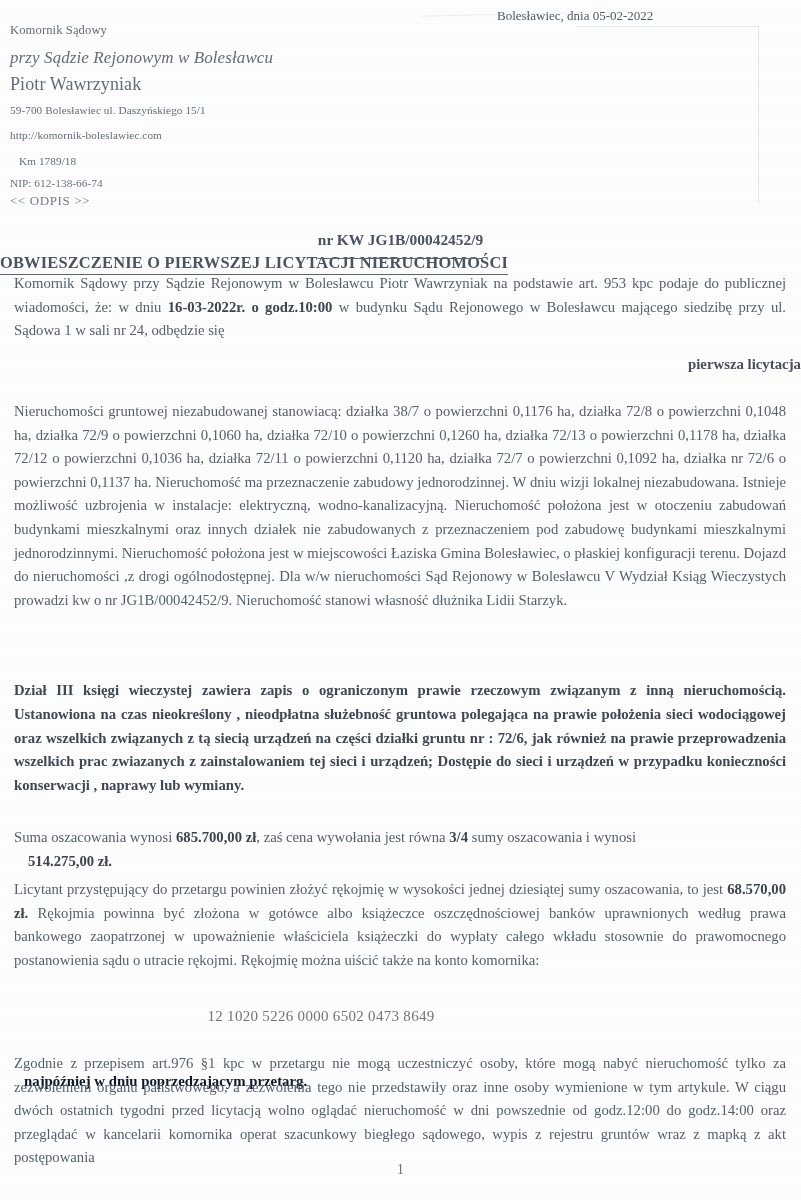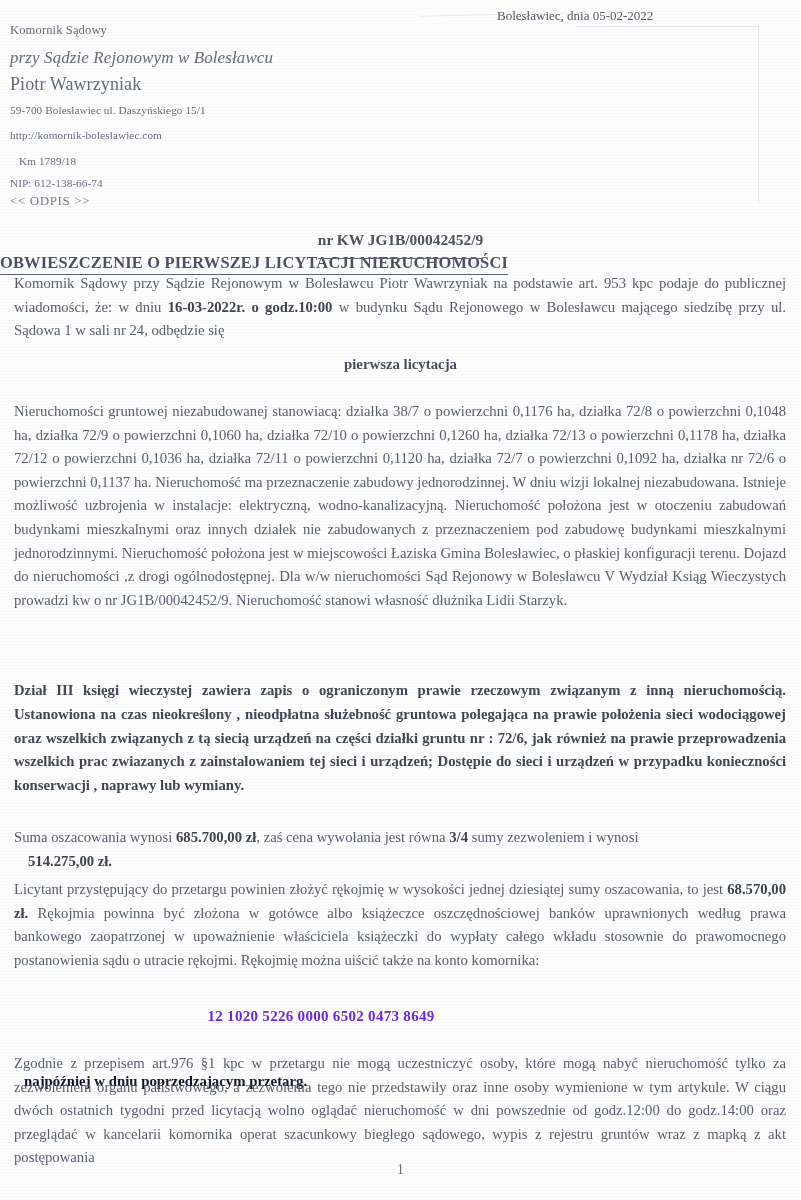--- a/index.html
+++ b/index.html
@@ -145,41 +145,41 @@
 
   .center-line {
     position: absolute;
     left: 0;
     width: 801px;
     text-align: center;
     font-weight: bold;
     font-size: 14.8px;
     color: #474f5c;
   }
-  .cl-pierwsza { top: 356px; }
+  .cl-pierwsza { top: 356px; text-align: right; }
 
   .bank-name {
     position: absolute;
     top: 987px;
     left: 14px;
     font-size: 15px;
     font-weight: bold;
     color: #3f4754;
     white-space: nowrap;
   }
   .bank-acct {
     position: absolute;
     top: 1008px;
     left: 0;
     width: 642px;
     text-align: center;
     font-size: 15px;
-    font-weight: bold;
+    font-weight: normal;
     letter-spacing: 0.3px;
-    color: #6d28d9;
+    color: #737373;
   }
   .deadline {
     position: absolute;
     top: 1073px;
     left: 24px;
     font-size: 14.8px;
     font-weight: bold;
     color: #0f172a;
     white-space: nowrap;
   }
@@ -246,21 +246,21 @@
     <span>Komornik Sądowy przy Sądzie Rejonowym w Bolesławcu Piotr Wawrzyniak na podstawie art. 953 kpc podaje do publicznej wiadomości, że: w dniu </span><b>16-03-2022r. o godz.10:00</b><span> w   budynku Sądu Rejonowego w Bolesławcu mającego siedzibę przy ul. Sądowa 1 w sali nr 24,    odbędzie się</span>
   </div>
 
   <div class="center-line cl-pierwsza">pierwsza licytacja</div>
 
   <div class="body-block b-desc">Nieruchomości gruntowej niezabudowanej stanowiacą: działka 38/7 o powierzchni 0,1176 ha, działka 72/8 o powierzchni 0,1048 ha, działka 72/9 o powierzchni 0,1060 ha, działka 72/10 o powierzchni 0,1260 ha, działka 72/13 o powierzchni 0,1178 ha, działka 72/12 o powierzchni 0,1036 ha, działka 72/11 o powierzchni 0,1120 ha, działka 72/7 o powierzchni 0,1092 ha, działka nr 72/6 o powierzchni 0,1137 ha. Nieruchomość ma przeznaczenie zabudowy jednorodzinnej.  W dniu wizji lokalnej  niezabudowana. Istnieje możliwość uzbrojenia  w instalacje: elektryczną, wodno-kanalizacyjną. Nieruchomość położona jest  w otoczeniu zabudowań budynkami mieszkalnymi oraz innych działek nie zabudowanych  z przeznaczeniem pod zabudowę budynkami mieszkalnymi jednorodzinnymi. Nieruchomość położona jest w miejscowości Łaziska Gmina Bolesławiec, o płaskiej konfiguracji terenu. Dojazd do nieruchomości ,z drogi ogólnodostępnej.   Dla w/w nieruchomości Sąd Rejonowy  w Bolesławcu V Wydział Ksiąg Wieczystych prowadzi kw o nr JG1B/00042452/9. Nieruchomość stanowi własność dłużnika Lidii Starzyk.</div>
 
   <div class="body-block b-dzial">Dział III księgi wieczystej zawiera  zapis o ograniczonym prawie rzeczowym związanym z inną nieruchomością. Ustanowiona na czas nieokreślony , nieodpłatna służebność gruntowa polegająca na prawie położenia sieci wodociągowej oraz wszelkich związanych z tą siecią urządzeń na części działki gruntu nr : 72/6, jak również na prawie przeprowadzenia wszelkich prac zwiazanych  z zainstalowaniem tej sieci i urządzeń; Dostępie do sieci i urządzeń w przypadku konieczności konserwacji , naprawy lub wymiany.</div>
 
   <div class="body-block b-suma">
-    <span>Suma oszacowania wynosi </span><b>685.700,00 zł</b><span>, zaś cena wywołania jest równa </span><b>3/4</b><span> sumy zezwoleniem i wynosi </span><b class="indent-line">514.275,00 zł.</b>
+    <span>Suma oszacowania wynosi </span><b>685.700,00 zł</b><span>, zaś cena wywołania jest równa </span><b>3/4</b><span> sumy oszacowania i wynosi </span><b class="indent-line">514.275,00 zł.</b>
   </div>
 
   <div class="body-block b-lic">
     <span>Licytant przystępujący do przetargu powinien złożyć rękojmię w wysokości jednej dziesiątej sumy oszacowania, to jest </span><b>68.570,00 zł.</b><span> Rękojmia powinna być złożona w gotówce albo książeczce oszczędnościowej banków uprawnionych według prawa bankowego zaopatrzonej w upoważnienie właściciela książeczki do wypłaty całego wkładu stosownie do prawomocnego postanowienia sądu o utracie rękojmi. Rękojmię można uiścić także na konto  komornika:</span>
   </div>
 
   <div class="bank-acct">12 1020 5226 0000 6502 0473 8649</div>
   <div class="deadline">najpóźniej w dniu poprzedzającym przetarg.</div>
 
   <div class="body-block b-final">Zgodnie z przepisem art.976 §1 kpc w przetargu nie mogą uczestniczyć osoby, które mogą nabyć nieruchomość tylko za zezwoleniem organu państwowego, a zezwolenia tego nie przedstawiły oraz inne osoby wymienione w tym artykule. W ciągu dwóch ostatnich tygodni przed licytacją wolno oglądać nieruchomość w dni powszednie od godz.12:00  do godz.14:00 oraz przeglądać w   kancelarii komornika  operat szacunkowy biegłego sądowego, wypis z rejestru gruntów wraz z mapką z akt postępowania</div>

